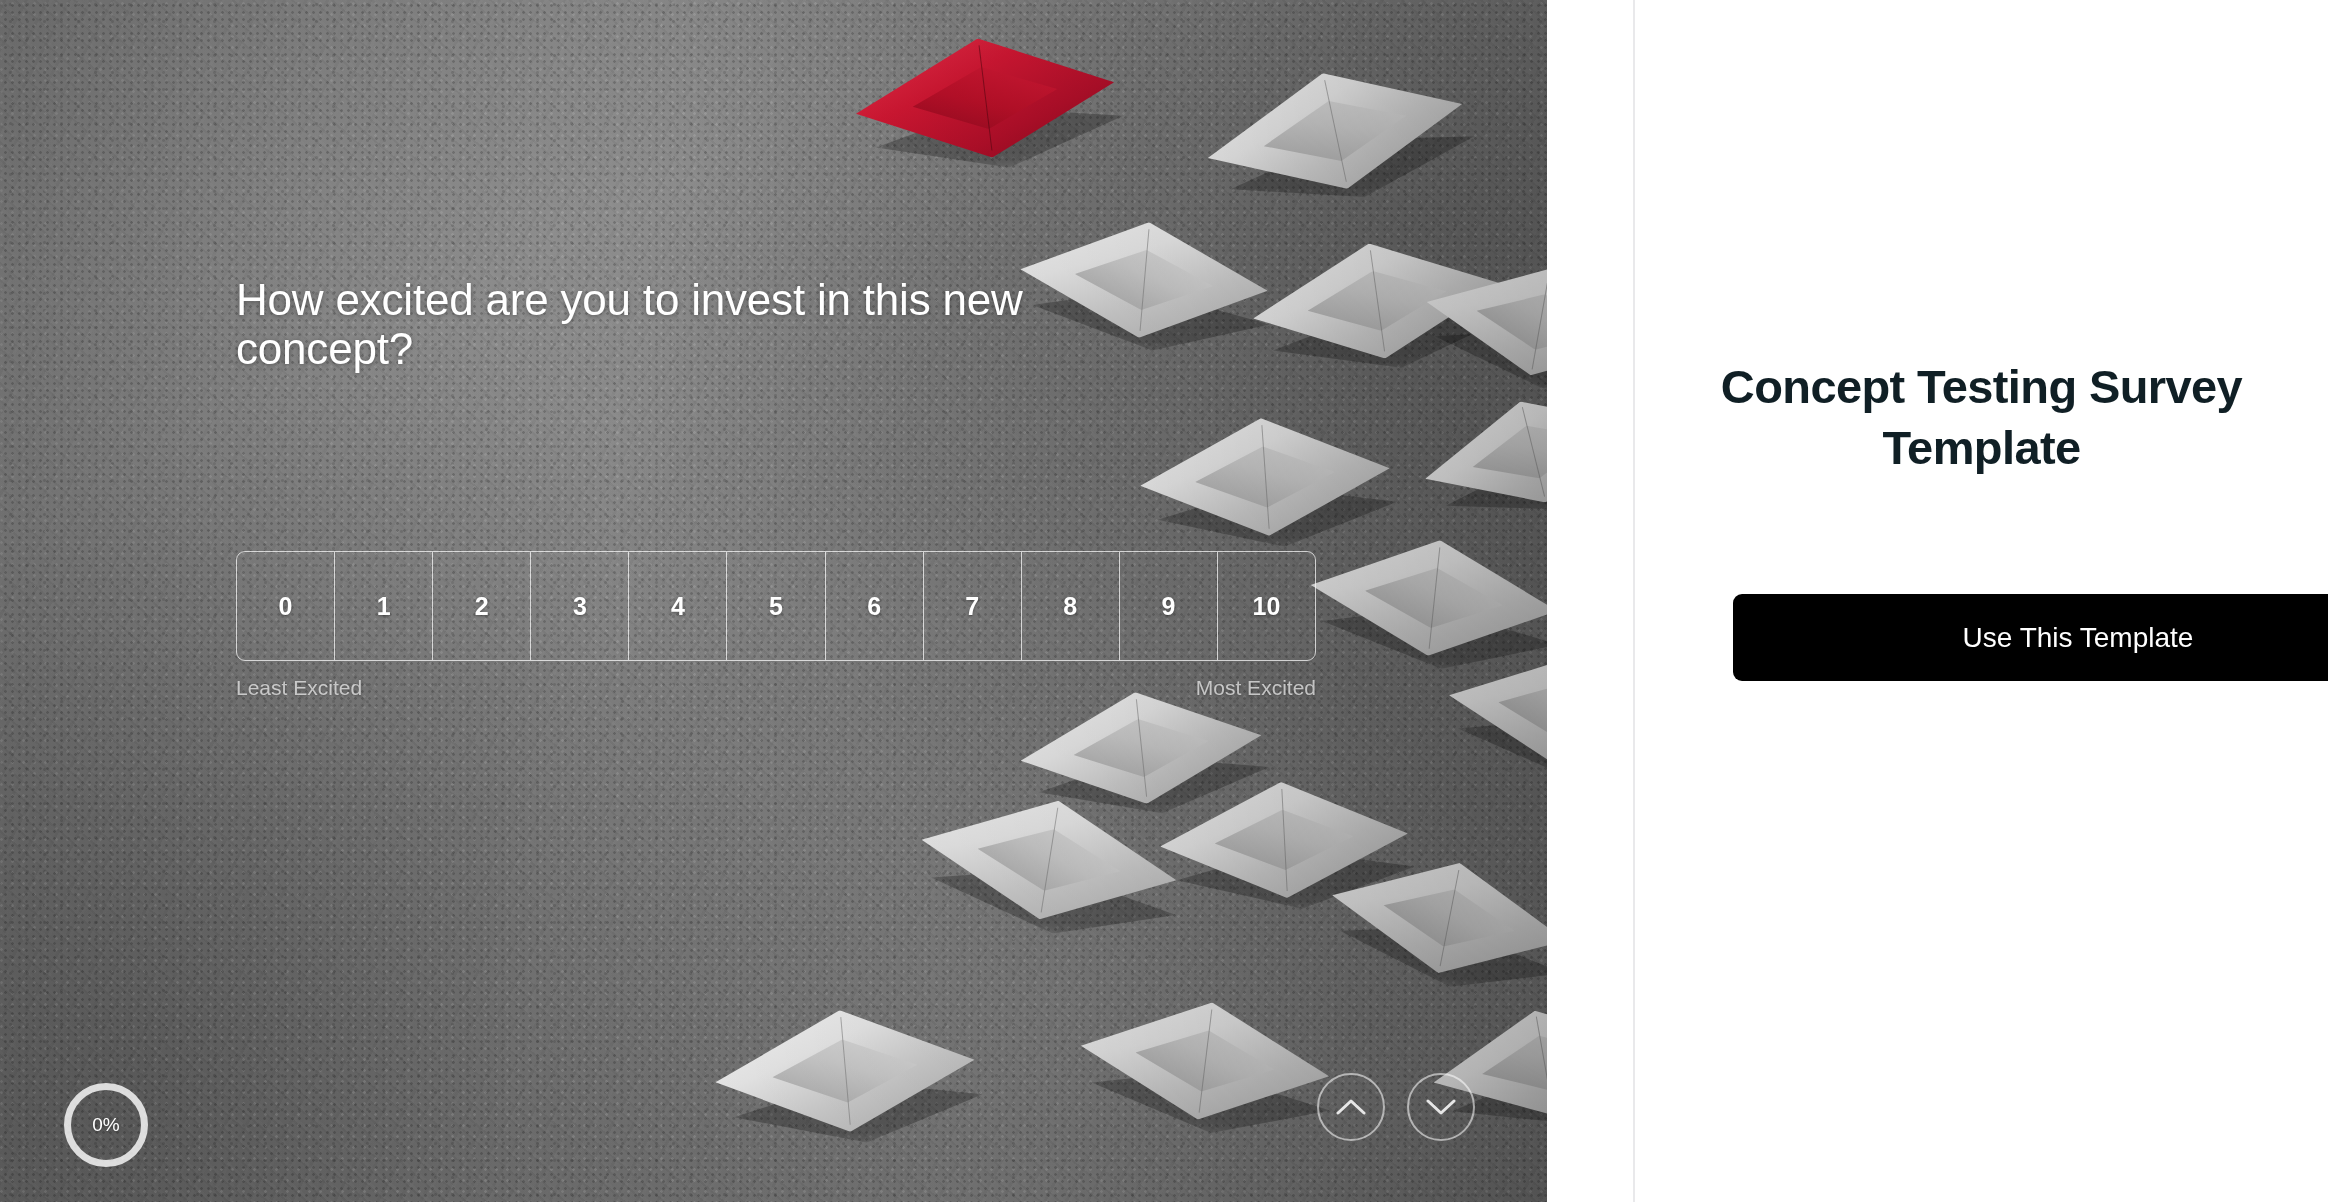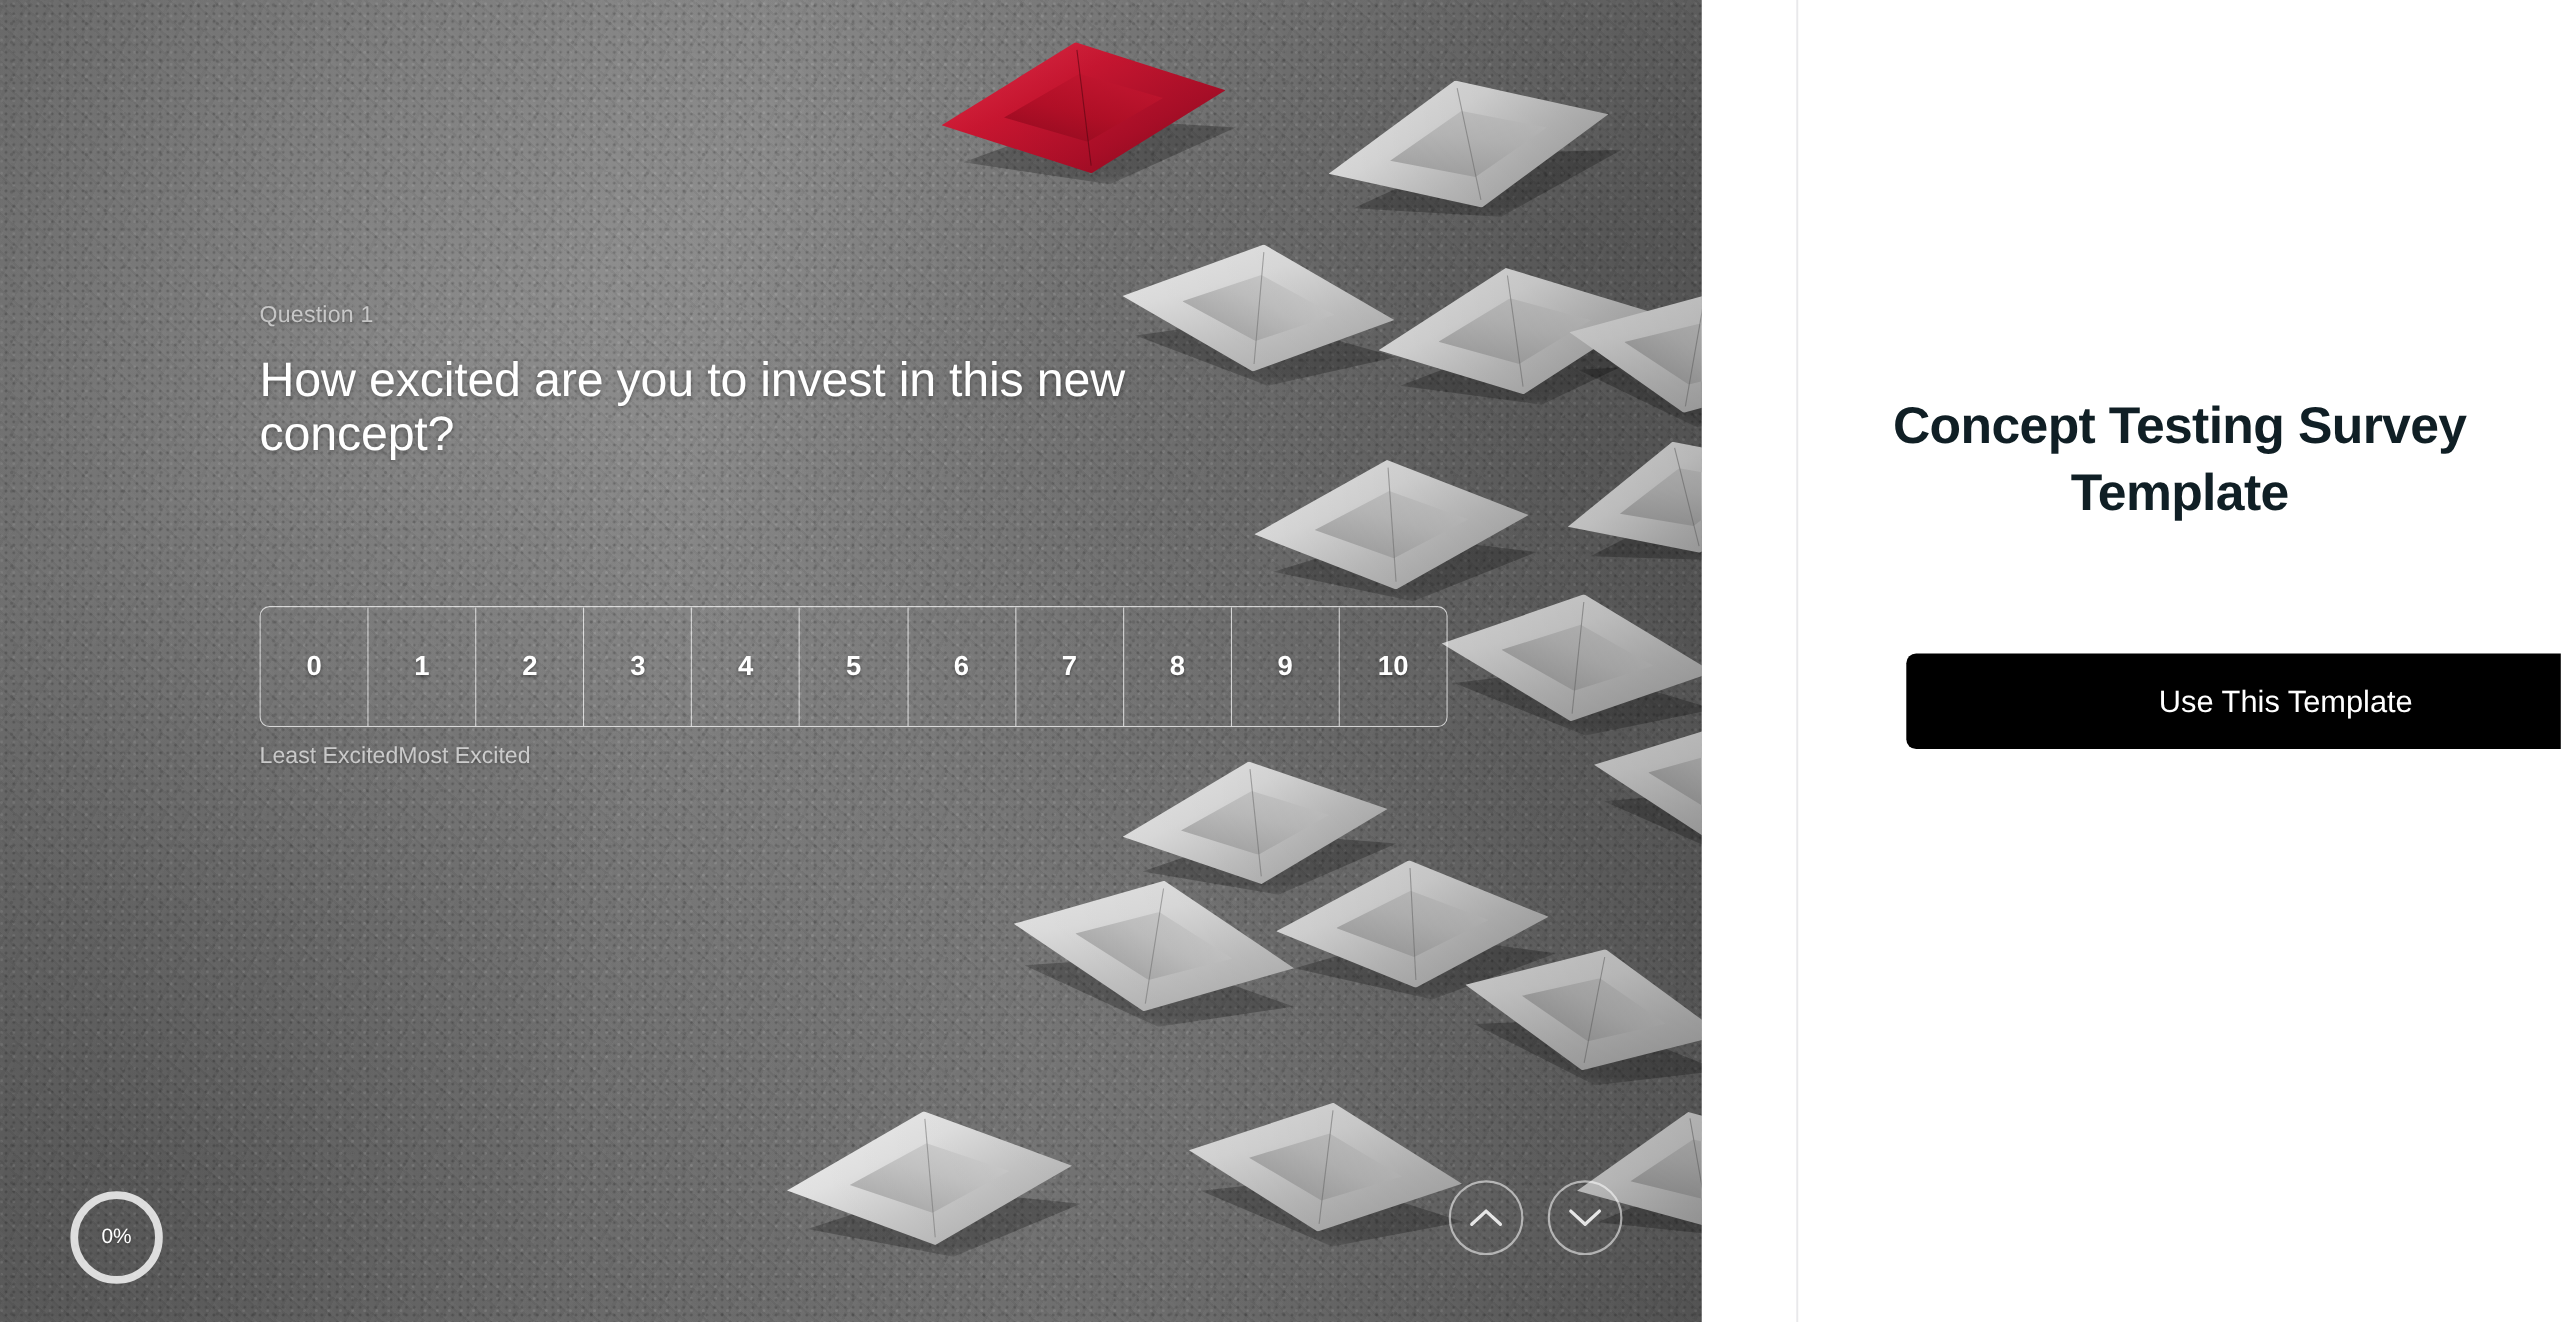--- a/index.html
+++ b/index.html
@@ -98,21 +98,21 @@
   }
   .scale-cell{
     flex:1 1 0; display:flex; align-items:center; justify-content:center;
     border-left:1.5px solid rgba(255,255,255,.72);
     color:#ffffff; font-size:25px; font-weight:700;
     text-shadow:0 1px 3px rgba(0,0,0,.35);
     background:rgba(255,255,255,.02);
   }
   .scale-cell:first-child{ border-left:none; }
   .scale-ends{
-    display:flex; 
+    display:flex; justify-content:space-between;
     margin-top:15px; width:1080px;
     font-size:21px; color:rgba(255,255,255,.66);
     text-shadow:0 1px 3px rgba(0,0,0,.3);
   }
 
   
   .progress-ring{
     position:absolute; left:64px; top:1083px;
     width:84px; height:84px; border-radius:50%;
     border:7px solid rgba(255,255,255,.80);
@@ -264,21 +264,20 @@
     <div class="boat" style="left:1432px; top:1010px; width:224px; height:106px; transform:rotate(-10deg);">
       <div class="shadow"></div>
         <div class="hull"></div>
         <div class="sail"></div>
         <div class="crease"></div>
     </div>
 
     <div class="bg-shade"></div>
 
     <div class="q-block">
-      <div class="q-label">Question 1</div>
       <div class="q-title">How excited are you to invest in this new concept?</div>
     </div>
 
     <div class="scale-wrap">
       <div class="scale">
         <div class="scale-cell">0</div>
         <div class="scale-cell">1</div>
         <div class="scale-cell">2</div>
         <div class="scale-cell">3</div>
         <div class="scale-cell">4</div>

